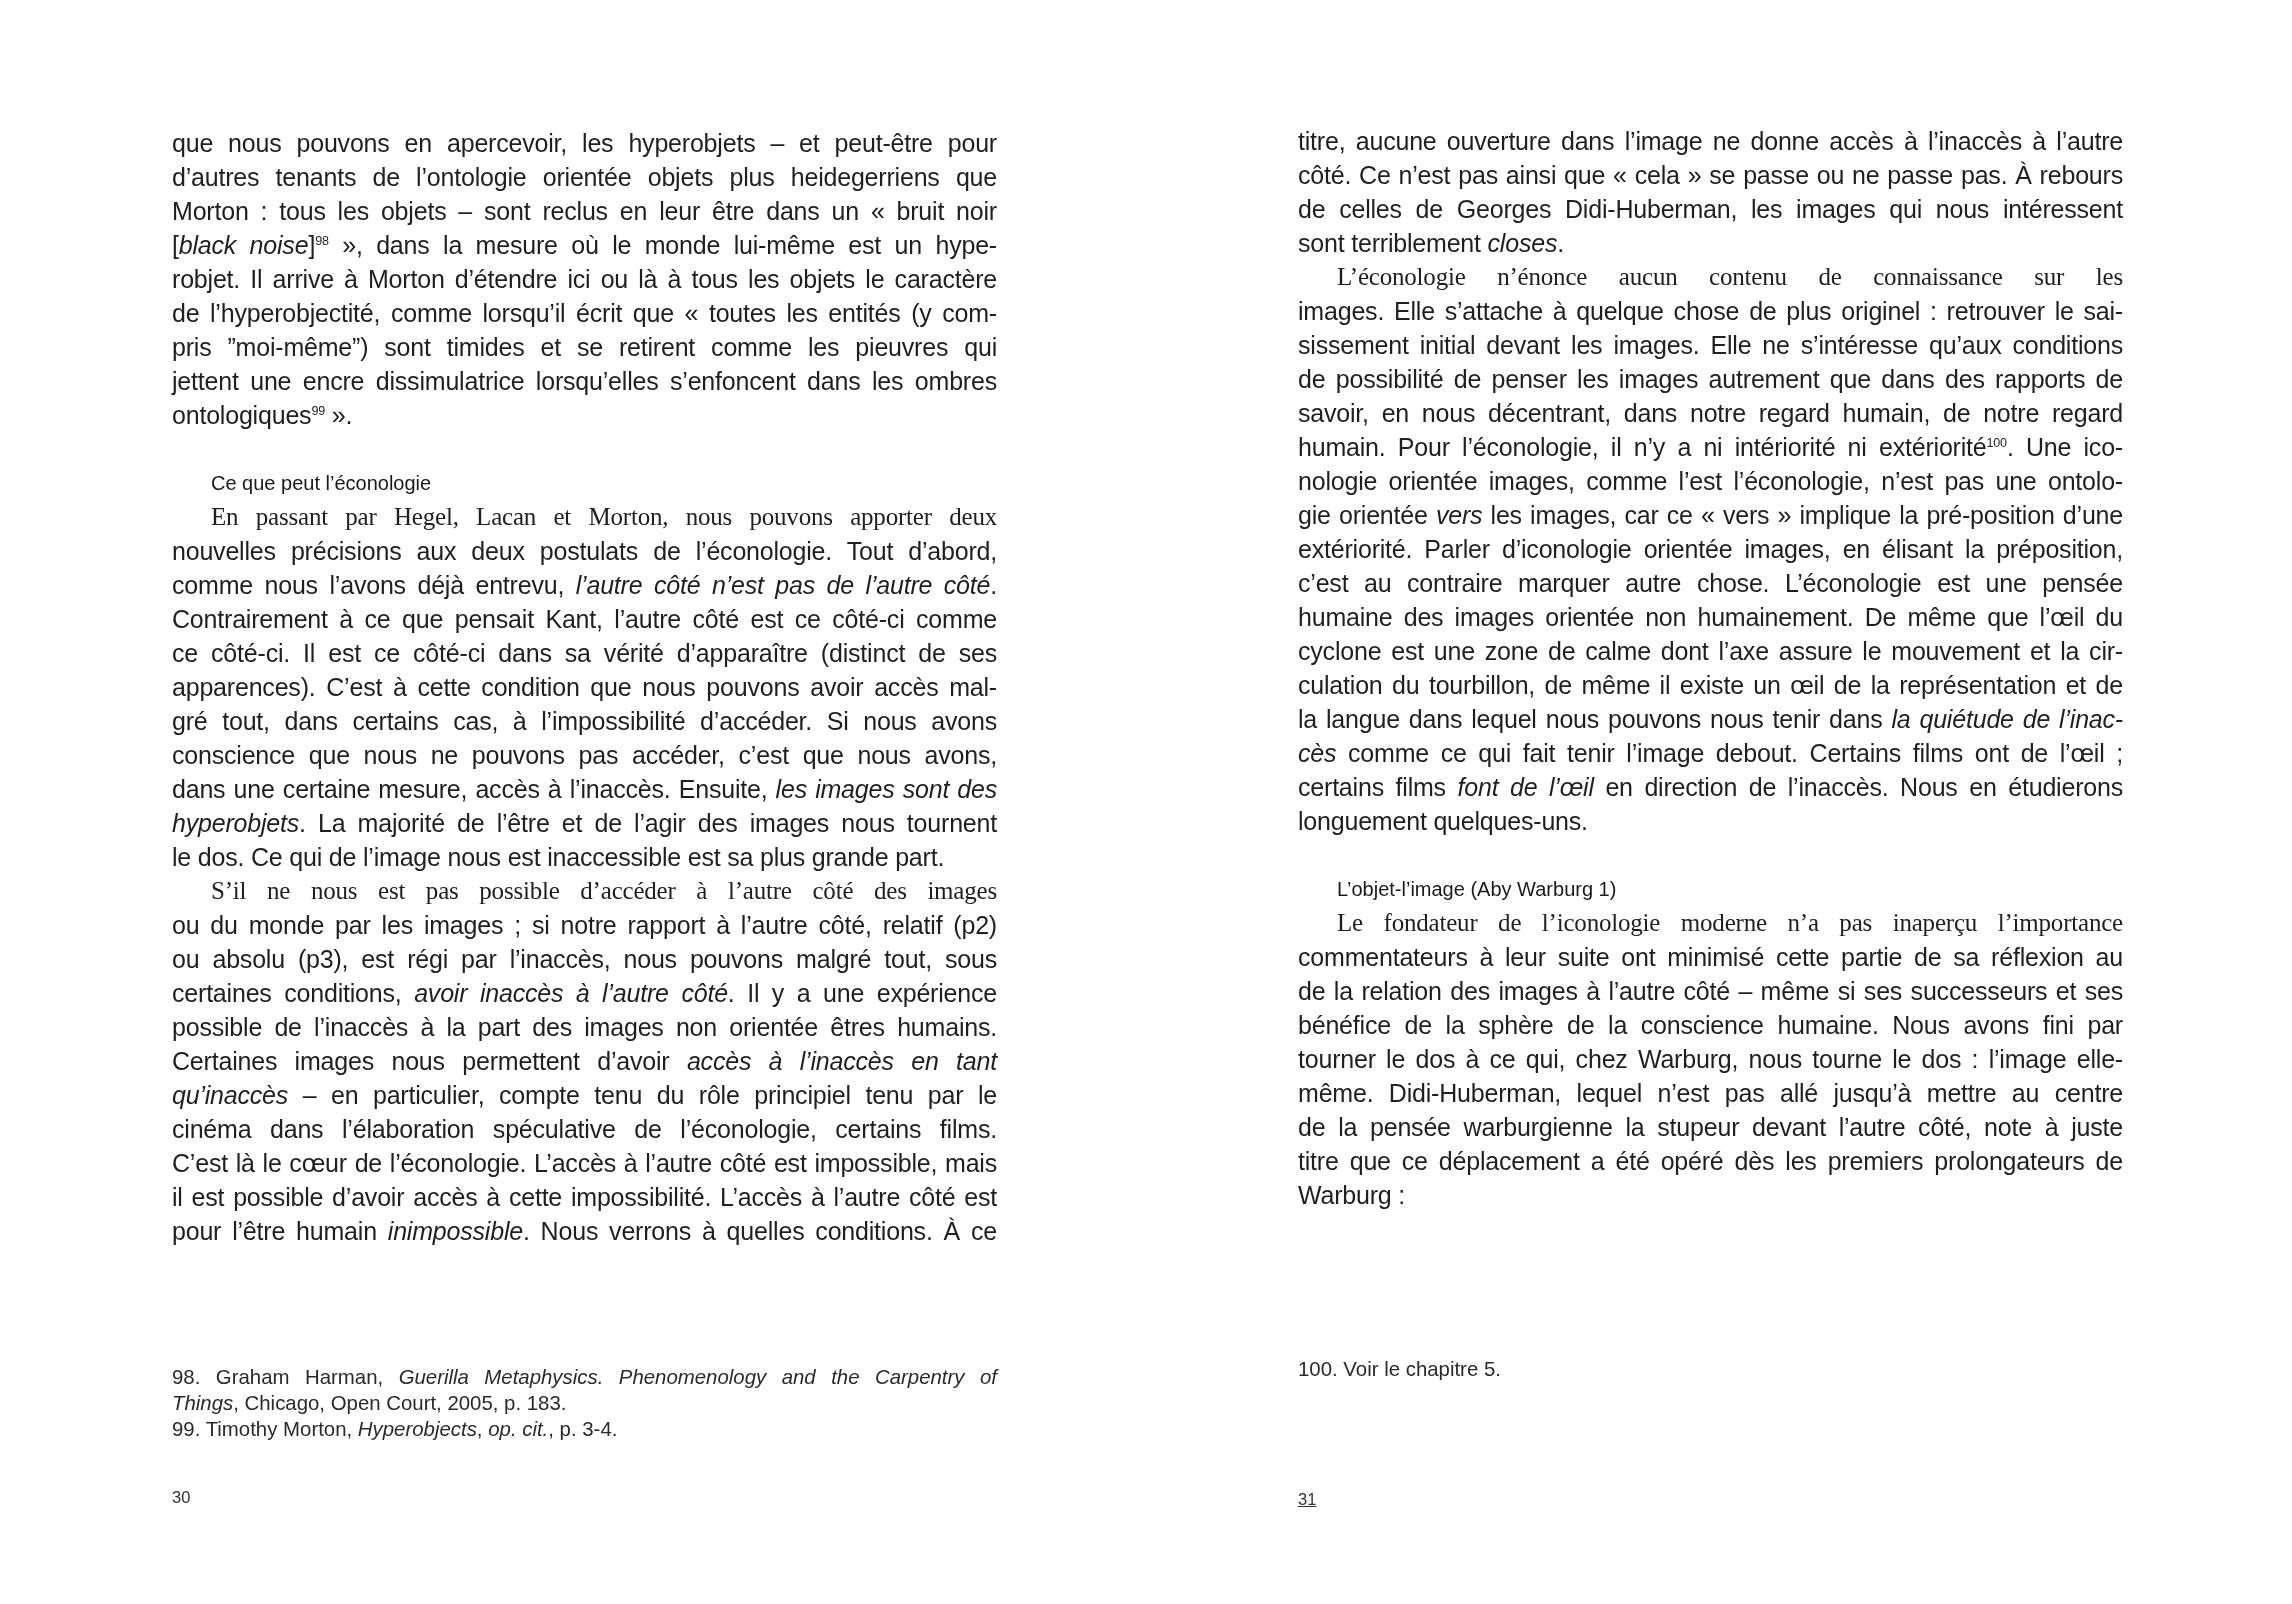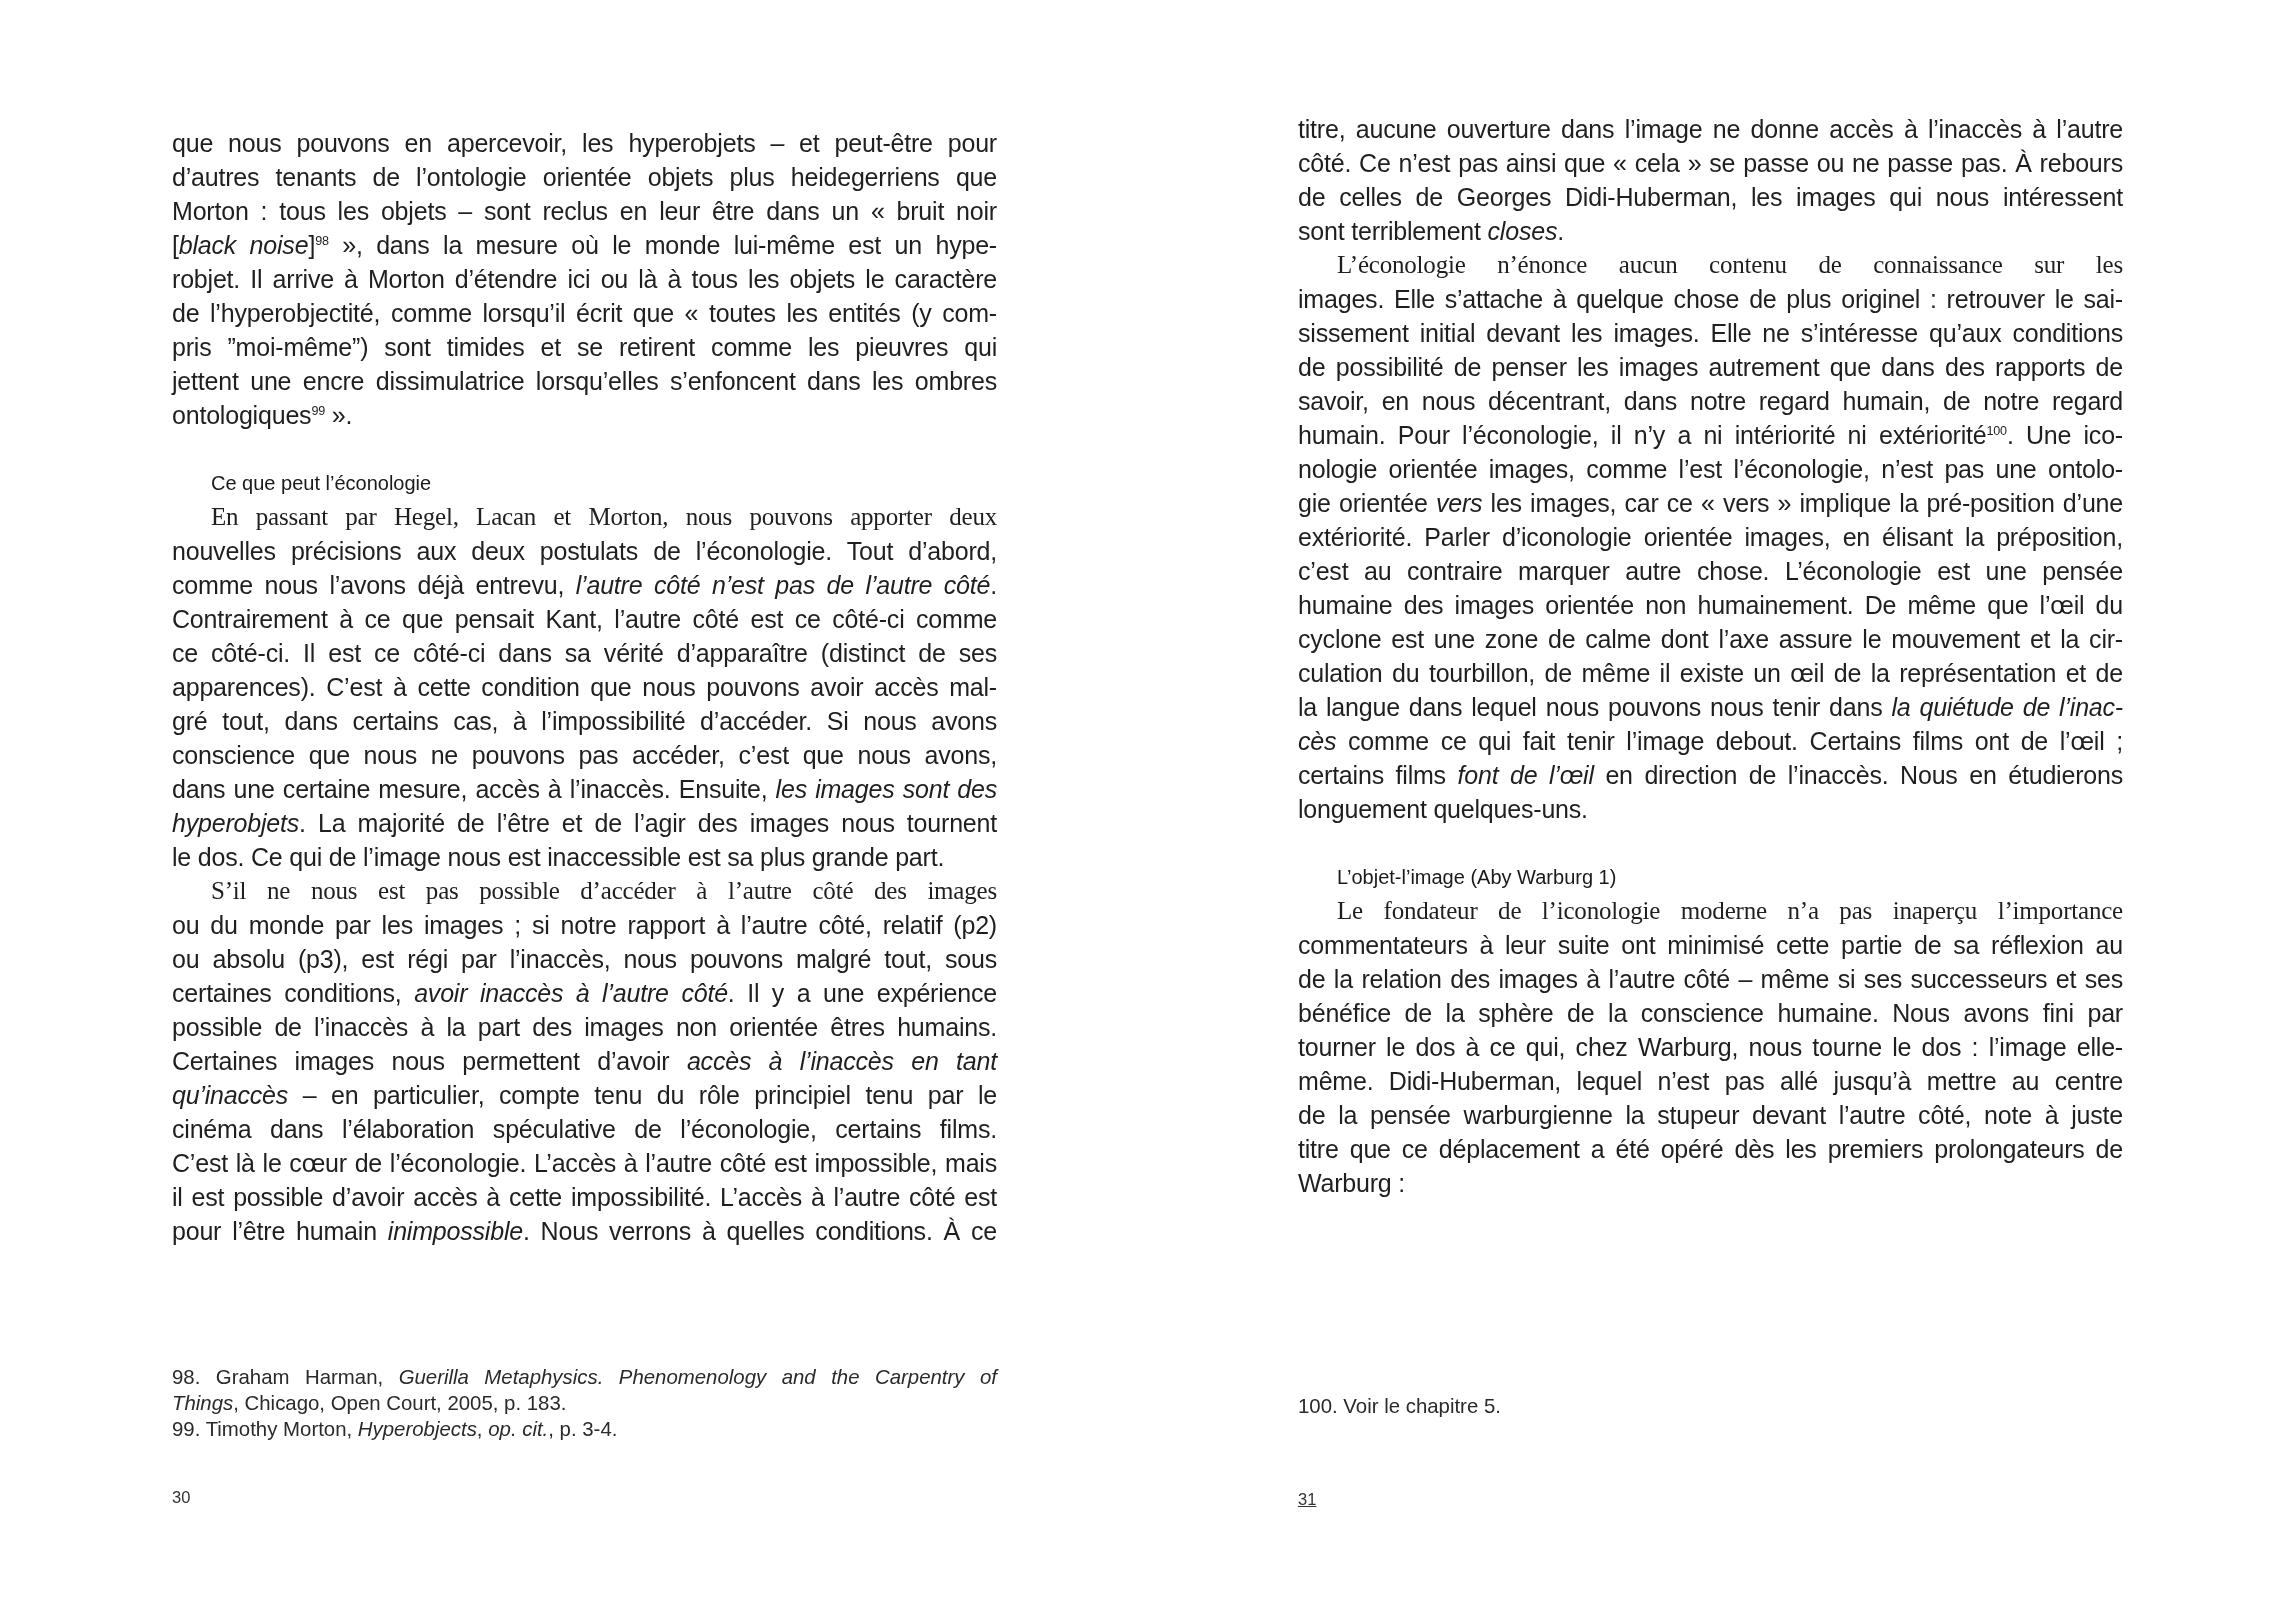--- a/index.html
+++ b/index.html
@@ -72,21 +72,21 @@
     <div id="fn-left">
         <div class="fn">98. Graham Harman, <i>Guerilla Metaphysics. Phenomenology and the Carpentry of</i></div>
         <div class="fn last"><i>Things</i>, Chicago, Open Court, 2005, p. 183.</div>
         <div class="fn last">99. Timothy Morton, <i>Hyperobjects</i>, <i>op. cit.</i>, p. 3-4.</div>
       </div>
   </div>
   <div class="folio" style="left:168px; top:1488px;">30</div>
 </div>
 
 <div class="page" style="left:1146px; width:1146px;">
-  <div class="col" style="left:152px; top:112px;">
+  <div class="col" style="left:152px; top:124px;">
     <div id="p4">
         <div class="line">titre, aucune ouverture dans l’image ne donne accès à l’inaccès à l’autre</div>
         <div class="line">côté. Ce n’est pas ainsi que « cela » se passe ou ne passe pas. À rebours</div>
         <div class="line">de celles de Georges Didi-Huberman, les images qui nous intéressent</div>
         <div class="line last">sont terriblement <i>closes</i>.</div>
       </div>
     <div id="p5">
         <div class="line indent">L’éconologie n’énonce aucun contenu de connaissance sur les</div>
         <div class="line">images. Elle s’attache à quelque chose de plus originel : retrouver le sai-</div>
         <div class="line">sissement initial devant les images. Elle ne s’intéresse qu’aux conditions</div>
@@ -113,20 +113,20 @@
         <div class="line">de la relation des images à l’autre côté – même si ses successeurs et ses</div>
         <div class="line">bénéfice de la sphère de la conscience humaine. Nous avons fini par</div>
         <div class="line">tourner le dos à ce qui, chez Warburg, nous tourne le dos : l’image elle-</div>
         <div class="line">même. Didi-Huberman, lequel n’est pas allé jusqu’à mettre au centre</div>
         <div class="line">de la pensée warburgienne la stupeur devant l’autre côté, note à juste</div>
         <div class="line">titre que ce déplacement a été opéré dès les premiers prolongateurs de</div>
         <div class="line last">Warburg :</div>
       </div>
     <div class="gap-before-quote"></div>
   </div>
-  <div class="col" style="left:152px; top:1393px;">
+  <div class="col" style="left:152px; top:1356px;">
     <div id="fn-right">
         <div class="fn last">100. Voir le chapitre 5.</div>
       </div>
   </div>
   <div class="folio" style="left:152px; top:1490px;text-decoration:underline;">31</div>
 </div>
 
 
 </body></html>

